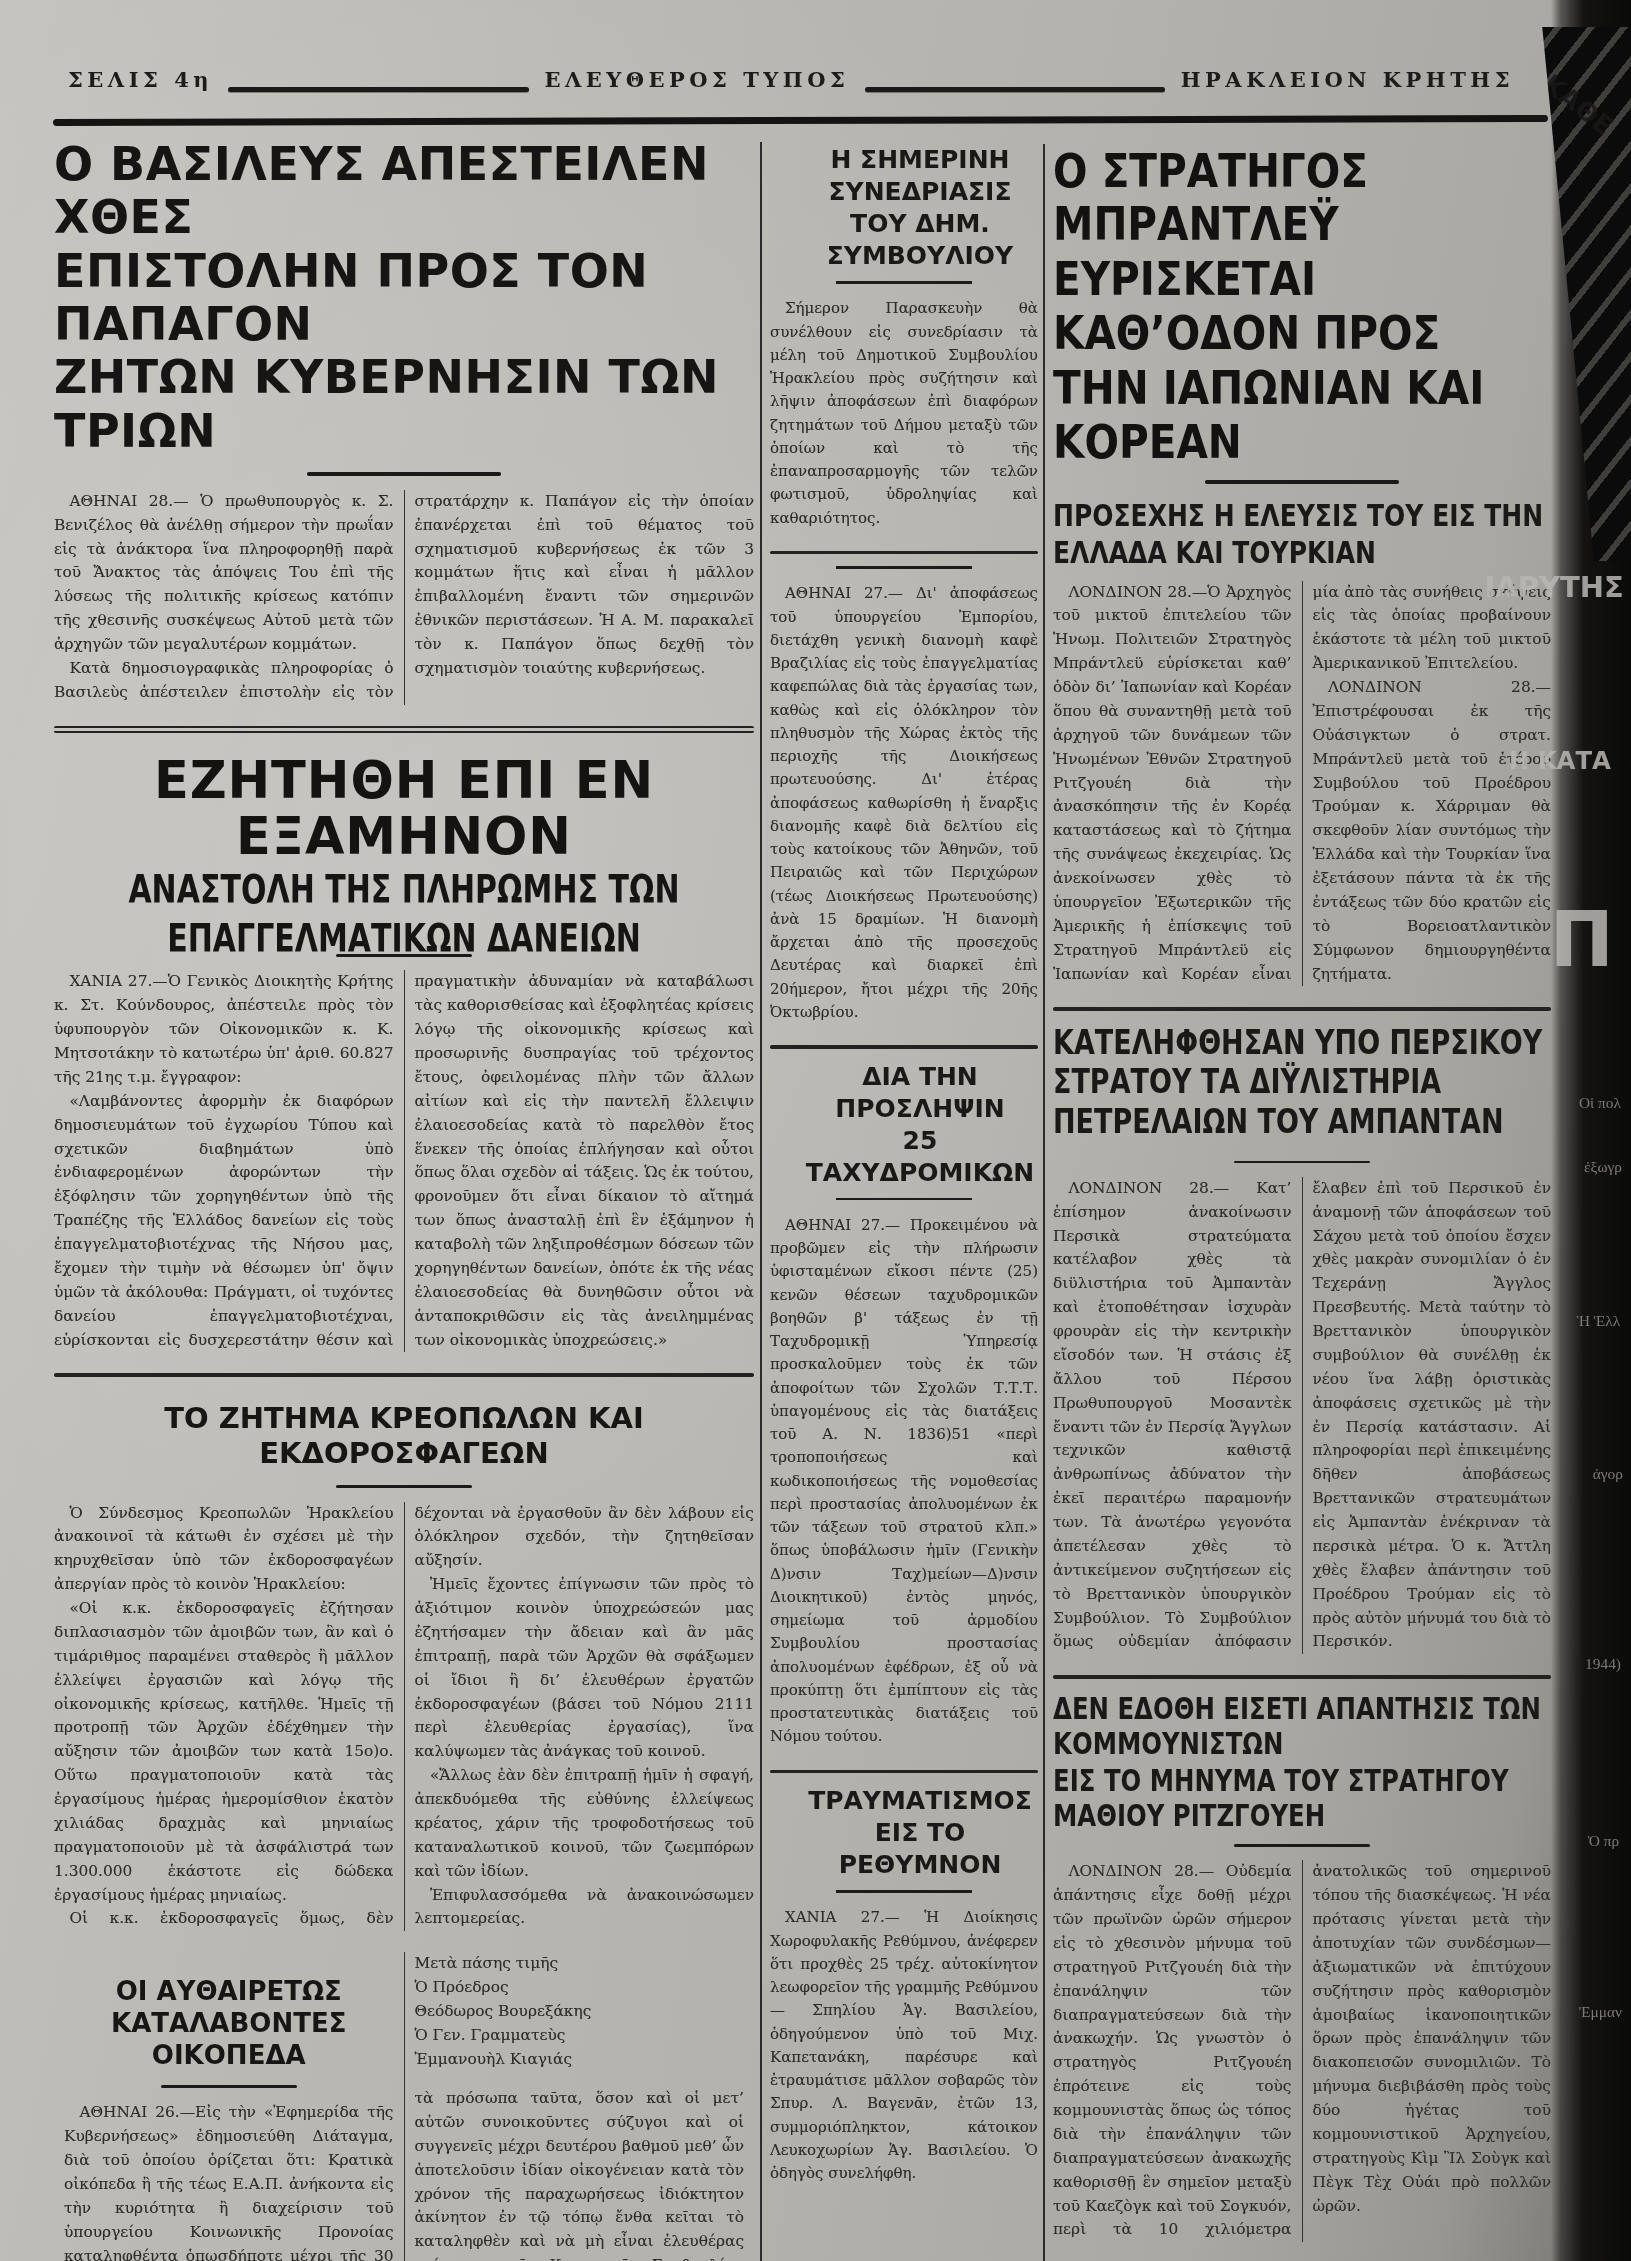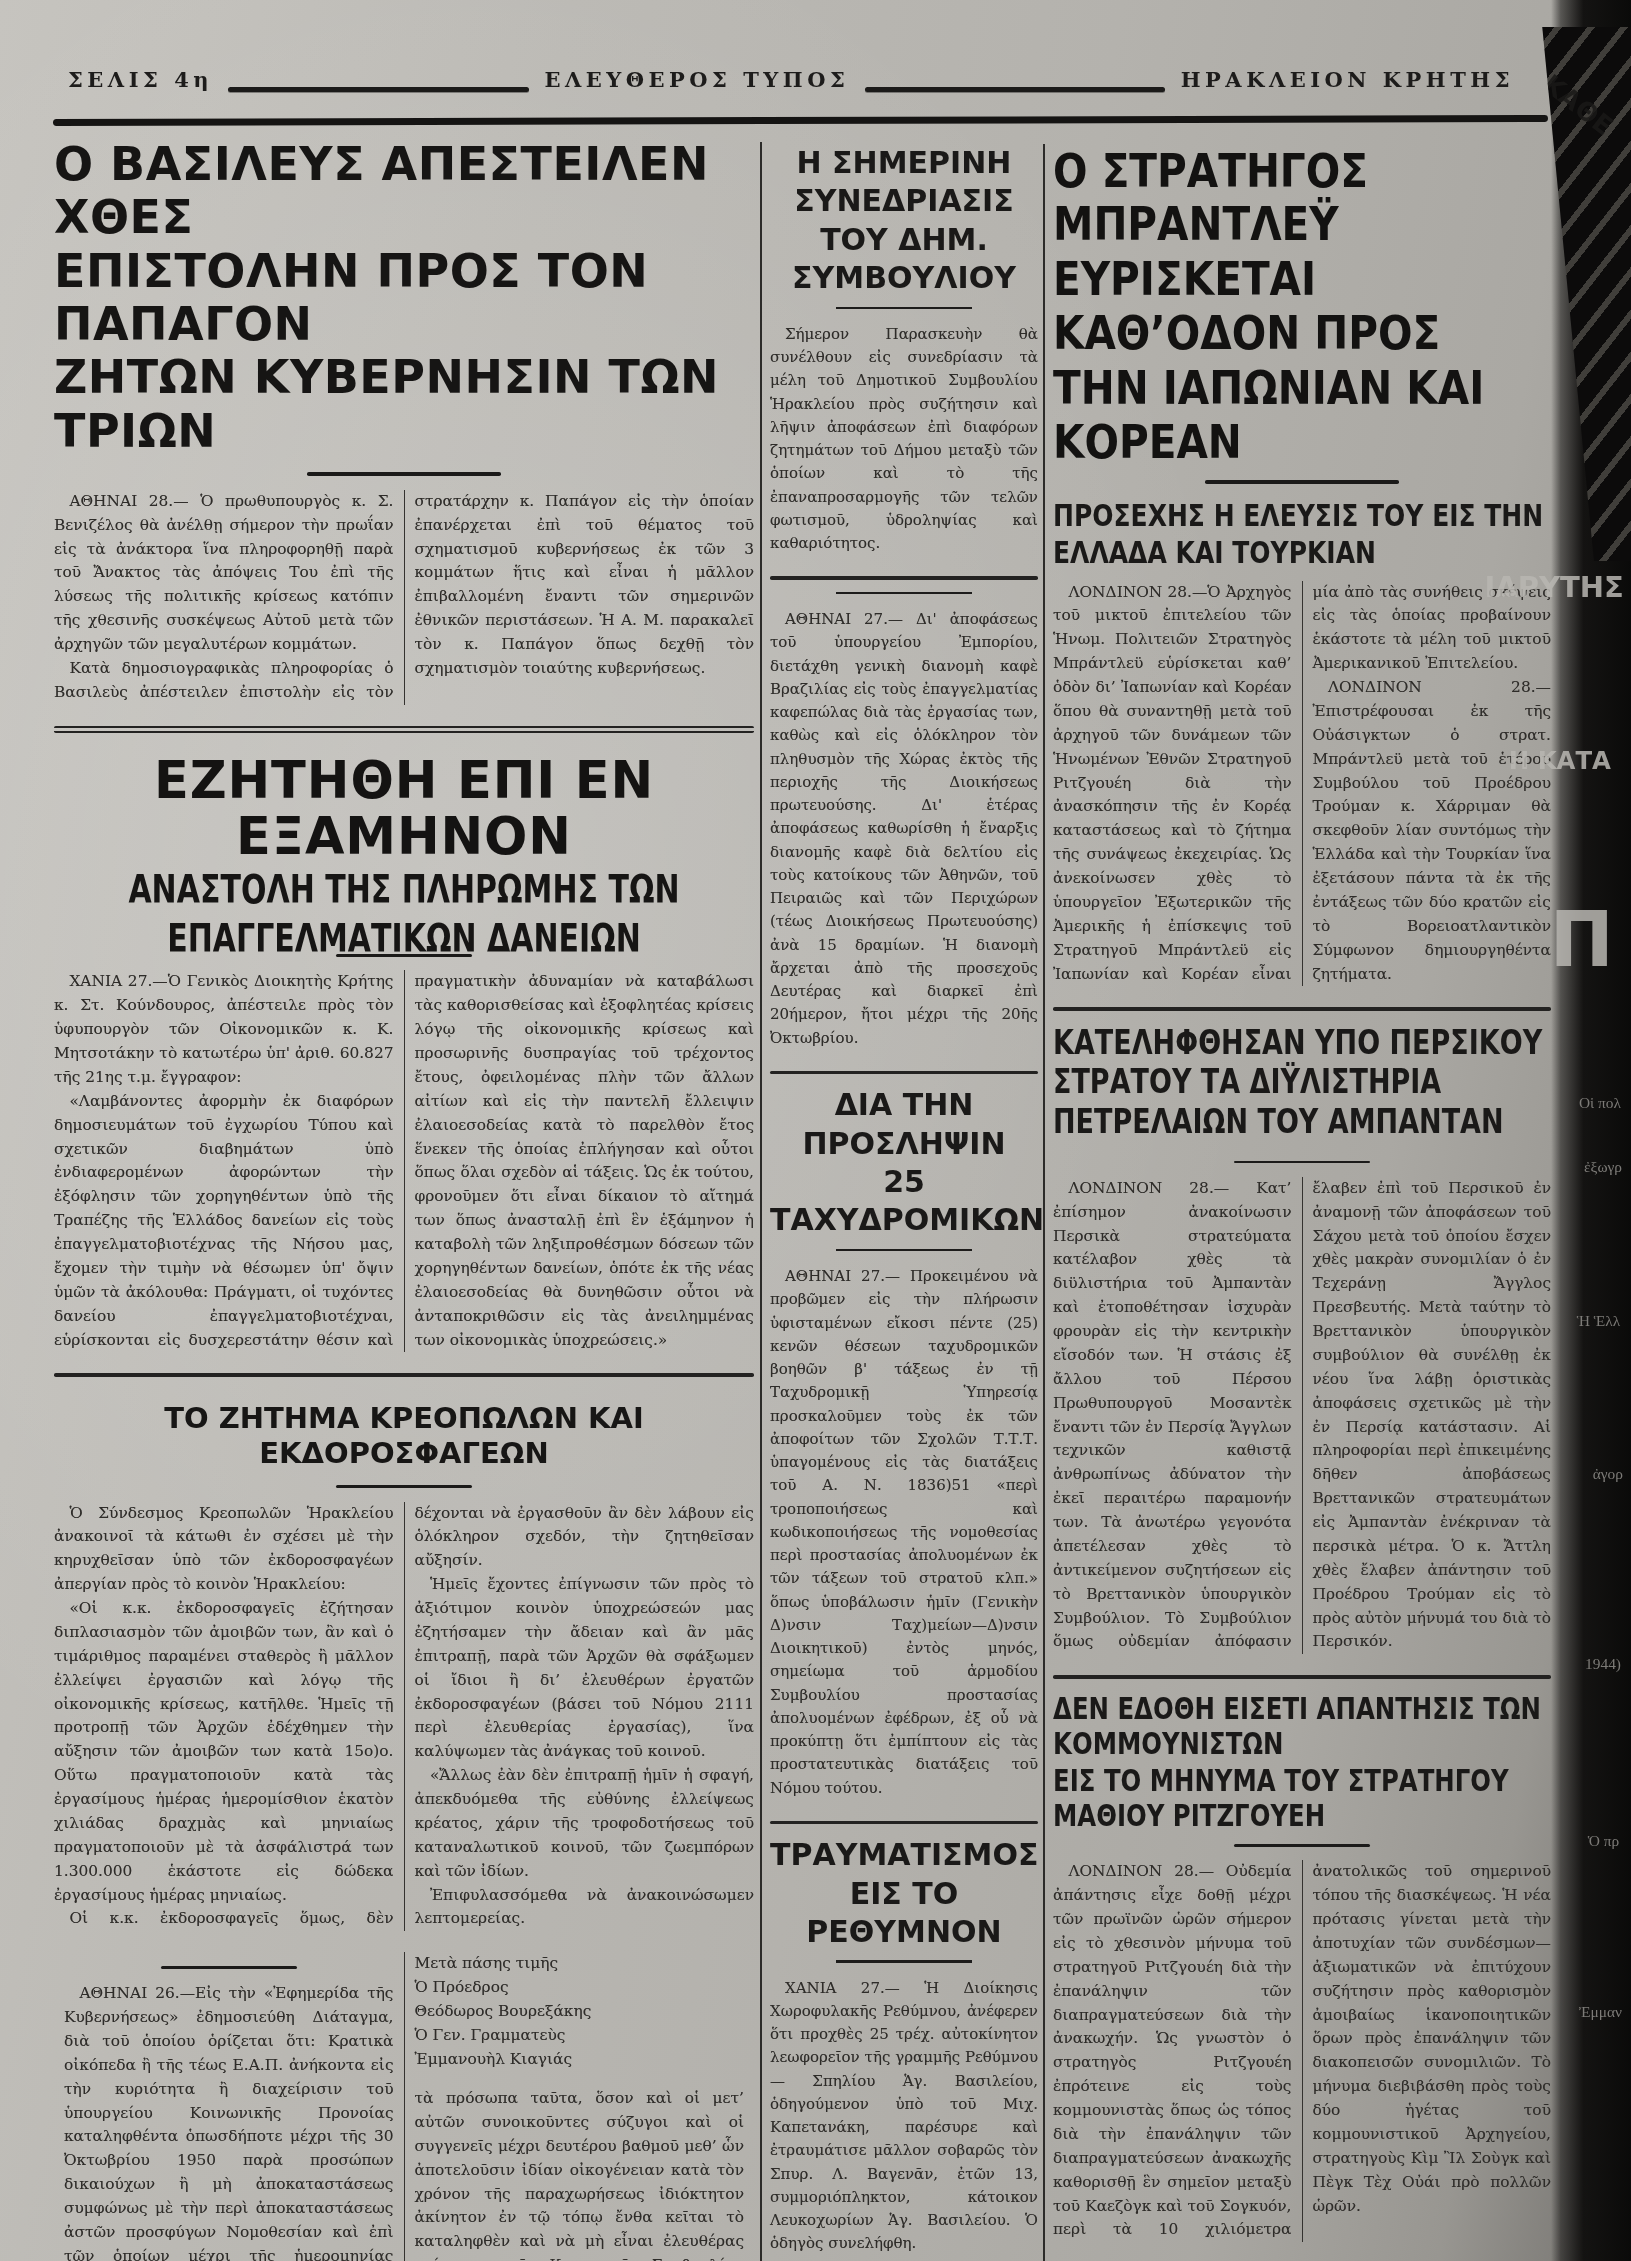--- a/index.html
+++ b/index.html
@@ -30,22 +30,22 @@
   .c2 { columns:2; column-gap:21px; column-rule:1.4px solid #34322f; }
   .hr-l { height:3.6px; background:#232221; margin:15.4px 0 11.8px; border-radius:1.8px; }
   .hr-l.dbl { border-top:2.7px solid #232221; border-bottom:2.7px solid #232221; background:none; height:3.6px; }
 
   .h-xl2 { font-family:"DejaVu Sans",sans-serif; font-weight:bold; font-size:51px; line-height:1.1; color:#141312;
            letter-spacing:0.9px; text-align:center;margin-top:20px; }
   .h-cond { font-family:"DejaVu Sans",sans-serif; font-weight:bold; font-size:30px; line-height:1.25; color:#161514;
             transform:scale(1,1.28); transform-origin:center top; text-align:center; white-space:pre-line; margin-bottom:12.7px;}
   .h-sec { font-family:"DejaVu Sans",sans-serif; font-weight:bold; font-size:29px; line-height:1.22; color:#171615;
            text-align:center; white-space:pre-line;margin-top:24px; }
-  .h-mid { font-family:"DejaVu Sans",sans-serif; font-weight:bold; font-size:30px; line-height:1.28; color:#1a1918;
-           text-align:center; white-space:pre-line; }
+  .h-mid { font-family:"DejaVu Sans",sans-serif; font-weight:bold; font-size:25px; line-height:1.28; color:#1a1918;
+           text-align:center; white-space:pre-line;margin-left:32px; }
   .h-big-r { font-family:"DejaVu Sans",sans-serif; font-weight:bold; font-size:41px; line-height:1.18; color:#131211;
              white-space:pre-line; text-align:left; transform:scale(.99,1.12); transform-origin:left top; }
   .h-sub-r { font-family:"DejaVu Sans",sans-serif; font-weight:bold; font-size:25px; line-height:1.2; color:#1a1918;
              white-space:pre-line; transform:scale(1,1.22); transform-origin:left top; margin-top:11.8px; }
   .rule-c { width:136px; height:2.7px; background:#1d1c1b; margin:9px auto 13.6px; }
   .sect { margin-bottom:21px; }
 
   .duo { display:flex; margin-top:12.7px; }
   .duo > .sub { flex:1; padding:0 10px; }
   .duo > .sub + .sub { border-left:1.4px solid #34322f; }
@@ -103,20 +103,22 @@
       <div class="art c2"> Ὁ Σύνδεσμος Κρεοπωλῶν Ἡρακλείου ἀνακοινοῖ τὰ κάτωθι ἐν σχέσει μὲ τὴν κηρυχθεῖσαν ὑπὸ τῶν ἐκδοροσφαγέων ἀπεργίαν πρὸς τὸ κοινὸν Ἡρακλείου:
  «Οἱ κ.κ. ἐκδοροσφαγεῖς ἐζήτησαν διπλασιασμὸν τῶν ἀμοιβῶν των, ἂν καὶ ὁ τιμάριθμος παραμένει σταθερὸς ἢ μᾶλλον ἐλλείψει ἐργασιῶν καὶ λόγῳ τῆς οἰκονομικῆς κρίσεως, κατῆλθε. Ἡμεῖς τῇ προτροπῇ τῶν Ἀρχῶν ἐδέχθημεν τὴν αὔξησιν τῶν ἀμοιβῶν των κατὰ 15ο)ο. Οὕτω πραγματοποιοῦν κατὰ τὰς ἐργασίμους ἡμέρας ἡμερομίσθιον ἑκατὸν χιλιάδας δραχμὰς καὶ μηνιαίως πραγματοποιοῦν μὲ τὰ ἀσφάλιστρά των 1.300.000 ἑκάστοτε εἰς δώδεκα ἐργασίμους ἡμέρας μηνιαίως.
  Οἱ κ.κ. ἐκδοροσφαγεῖς ὅμως, δὲν δέχονται νὰ ἐργασθοῦν ἂν δὲν λάβουν εἰς ὁλόκληρον σχεδόν, τὴν ζητηθεῖσαν αὔξησίν.
  Ἡμεῖς ἔχοντες ἐπίγνωσιν τῶν πρὸς τὸ ἀξιότιμον κοινὸν ὑποχρεώσεών μας ἐζητήσαμεν τὴν ἄδειαν καὶ ἂν μᾶς ἐπιτραπῇ, παρὰ τῶν Ἀρχῶν θὰ σφάξωμεν οἱ ἴδιοι ἢ δι’ ἐλευθέρων ἐργατῶν ἐκδοροσφαγέων (βάσει τοῦ Νόμου 2111 περὶ ἐλευθερίας ἐργασίας), ἵνα καλύψωμεν τὰς ἀνάγκας τοῦ κοινοῦ.
  «Ἄλλως ἐὰν δὲν ἐπιτραπῇ ἡμῖν ἡ σφαγή, ἀπεκδυόμεθα τῆς εὐθύνης ἐλλείψεως κρέατος, χάριν τῆς τροφοδοτήσεως τοῦ καταναλωτικοῦ κοινοῦ, τῶν ζωεμπόρων καὶ τῶν ἰδίων.
  Ἐπιφυλασσόμεθα νὰ ἀνακοινώσωμεν λεπτομερείας.</div>
     </div>
 
     <div class="duo">
       <div class="sub">
+        <div class="h-sec" style="font-size:26px">ΟΙ ΑΥΘΑΙΡΕΤΩΣ
+ΚΑΤΑΛΑΒΟΝΤΕΣ ΟΙΚΟΠΕΔΑ</div>
         <div class="bar thin"></div>
         <div class="art"> ΑΘΗΝΑΙ 26.—Εἰς τὴν «Ἐφημερίδα τῆς Κυβερνήσεως» ἐδημοσιεύθη Διάταγμα, διὰ τοῦ ὁποίου ὁρίζεται ὅτι: Κρατικὰ οἰκόπεδα ἢ τῆς τέως Ε.Α.Π. ἀνήκοντα εἰς τὴν κυριότητα ἢ διαχείρισιν τοῦ ὑπουργείου Κοινωνικῆς Προνοίας καταληφθέντα ὁπωσδήποτε μέχρι τῆς 30 Ὀκτωβρίου 1950 παρὰ προσώπων δικαιούχων ἢ μὴ ἀποκαταστάσεως συμφώνως μὲ τὴν περὶ ἀποκαταστάσεως ἀστῶν προσφύγων Νομοθεσίαν καὶ ἐπὶ τῶν ὁποίων μέχρι τῆς ἡμερομηνίας ταύτης ἔχουσιν ἀνεγερθῆ πλήρεις οἰκοδομαὶ χρησιμοποιούμεναι διὰ τὴν οἰκιακὴν αὐτῶν στέγασιν δύνανται νὰ παραχωρηθῶσιν εἰς τούτους. Αἱ προϋποθέσεις τῆς παραχωρήσεως εἶναι νὰ μὴ κέκτηνται τόσον</div>
 
       </div>
       <div class="sub">
         <div class="art sig" style="margin-bottom:15.4px">Μετὰ πάσης τιμῆς
 Ὁ Πρόεδρος
 Θεόδωρος Βουρεξάκης
 Ὁ Γεν. Γραμματεὺς
 Ἐμμανουὴλ Κιαγιάς</div>

